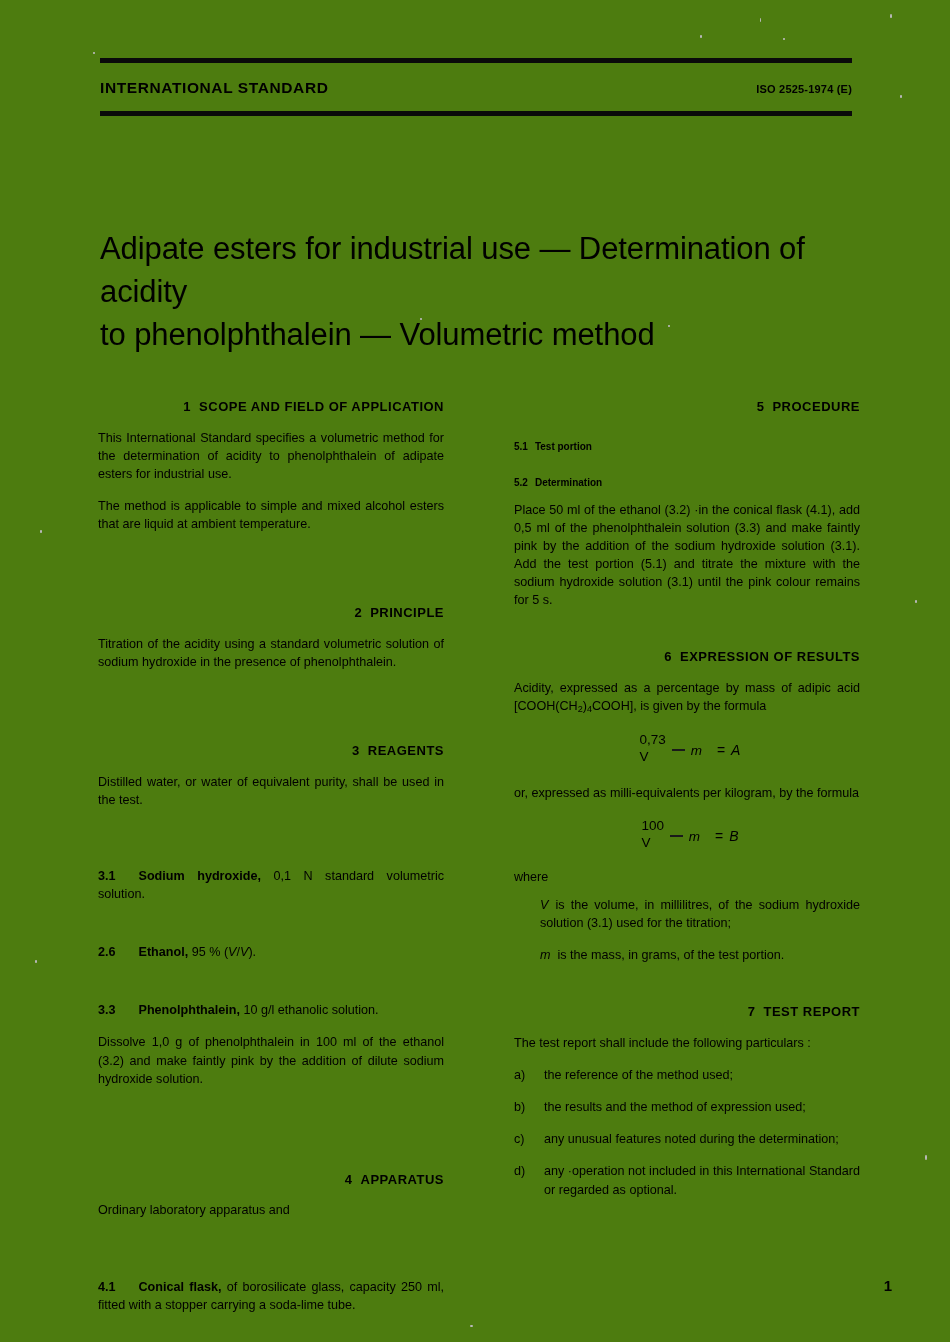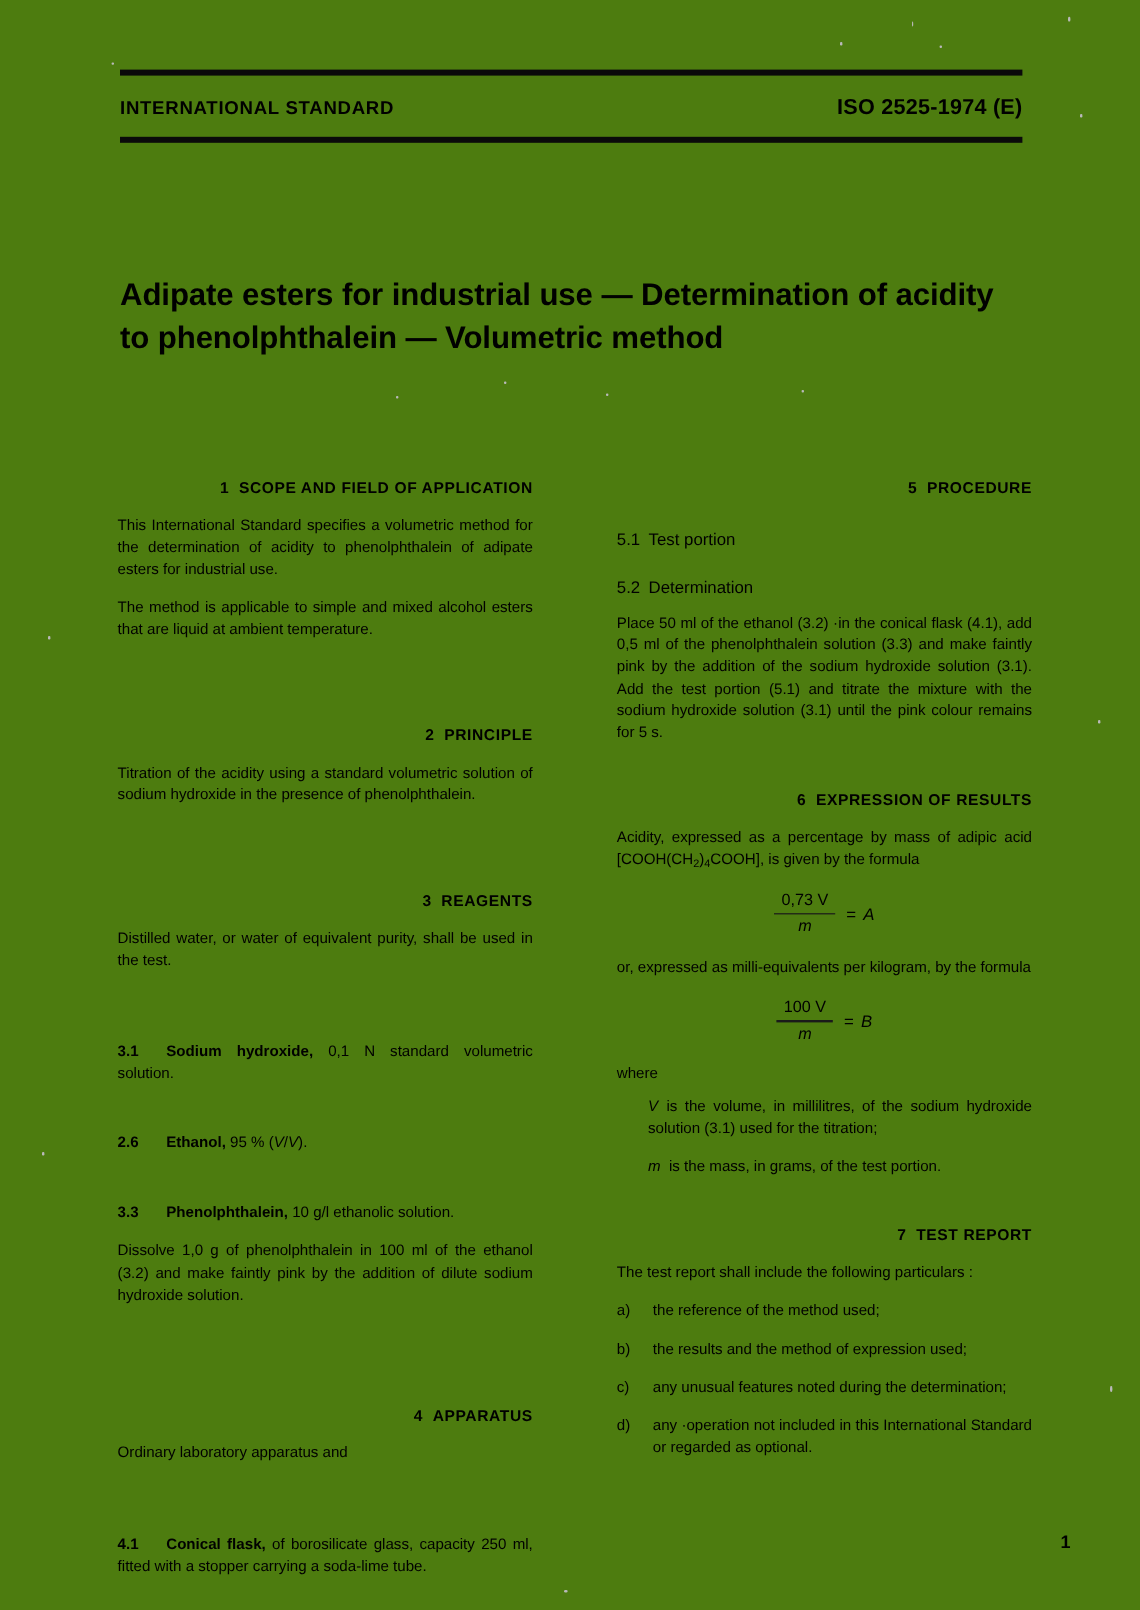--- a/index.html
+++ b/index.html
@@ -47,33 +47,33 @@
     justify-content: space-between;
     align-items: baseline;
     padding: 16px 0 14px 0;
   }
   .header-left {
     font-size: 15.5px;
     font-weight: bold;
     letter-spacing: 0.6px;
   }
   .header-right {
-    font-size: 18px;
+    font-size: 11px;
     font-weight: bold;
     letter-spacing: 0.2px;
   }
 
   
   .doc-title {
     position: absolute;
     left: 100px;
     top: 228px;
     width: 790px;
-    font-size: 26px;
-    font-weight: bold;
+    font-size: 31px;
+    font-weight: normal;
     line-height: 1.38;
     letter-spacing: -0.1px;
   }
 
   
   .columns {
     position: absolute;
     left: 98px;
     top: 399px;
     width: 762px;
@@ -89,22 +89,22 @@
     font-weight: bold;
     letter-spacing: 0.5px;
     margin: 0 0 14px 0;
     line-height: 1.2;
     text-align: right;
   }
   h2.sec .num {
     margin-right: 8px;
   }
   h3.subsec {
-    font-size: 14px;
-    font-weight: normal;
+    font-size: 10px;
+    font-weight: bold;
     margin: 0 0 12px 0;
     line-height: 1.2;
   }
   h3.subsec .num {
     margin-right: 7px;
   }
   p.body {
     font-size: 12.6px;
     line-height: 1.44;
     margin: 0 0 14px 0;
@@ -124,21 +124,20 @@
 
   
   .formula {
     margin: 16px 0 16px 0;
     display: flex;
     justify-content: center;
     align-items: center;
   }
   .frac {
     display: inline-flex;
-    flex-direction: column;
     align-items: center;
     font-size: 13.5px;
     line-height: 1.25;
   }
   .frac .numer { padding: 0 6px 2px 6px; }
   .frac .bar {
     width: 100%;
     height: 1.6px;
     background: #1a1a1a;
   }

